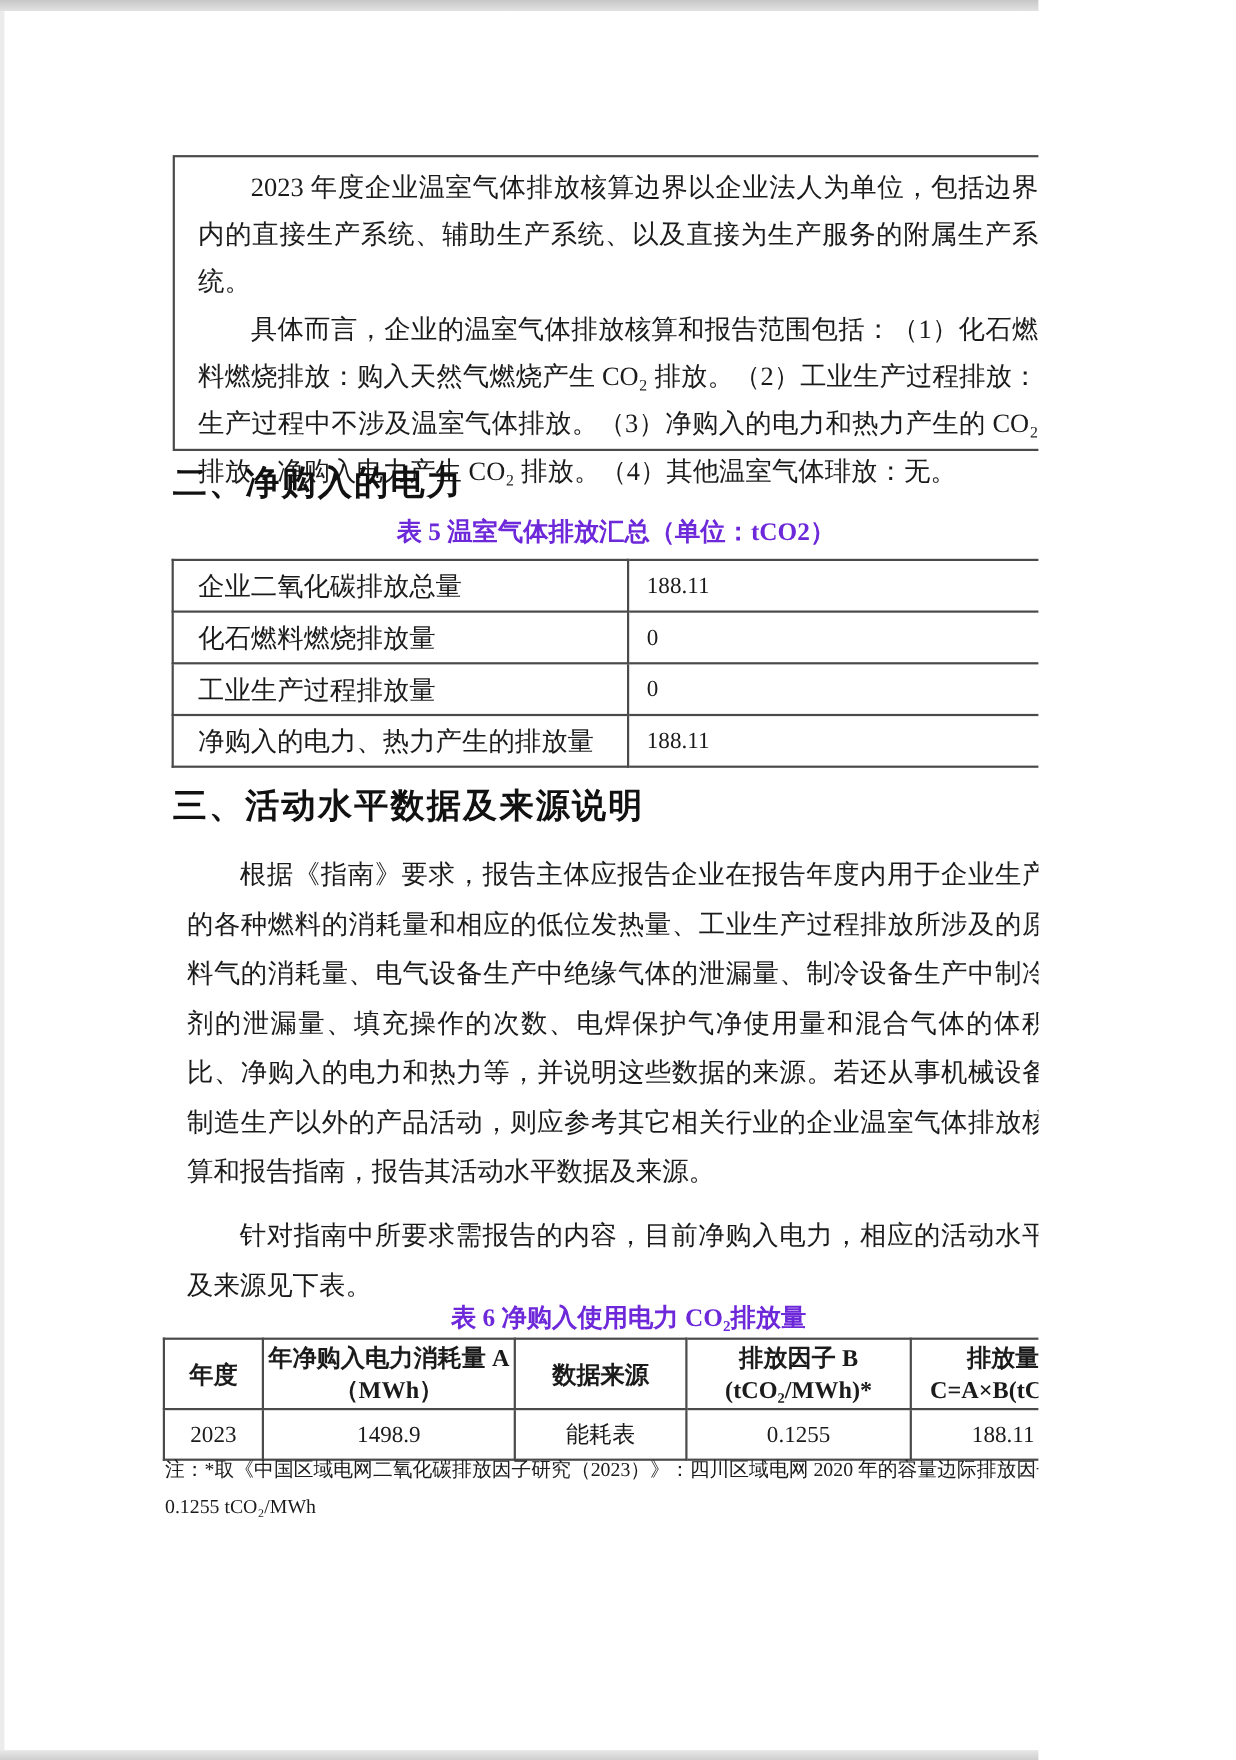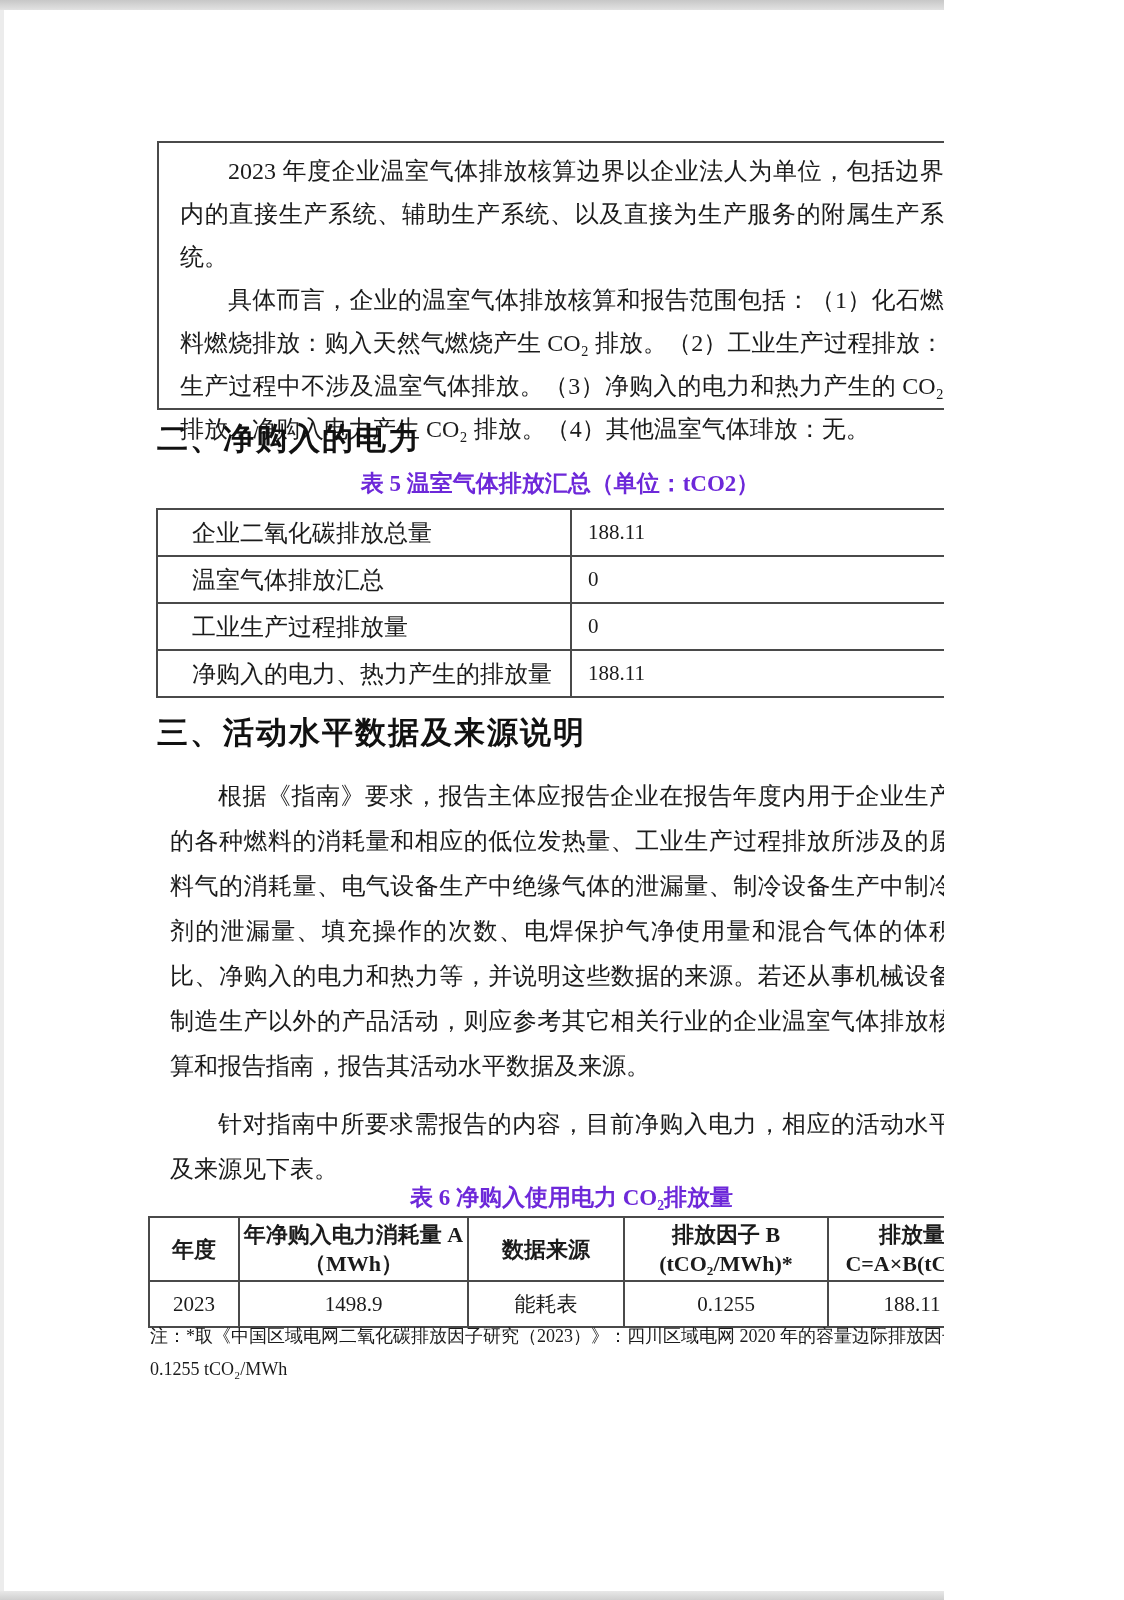--- a/index.html
+++ b/index.html
@@ -62,21 +62,21 @@
   #caption-6 { left: 148px; width: 847px; top: 1182px; }
 
   table { border-collapse: collapse; table-layout: fixed; }
   td { border: 2px solid #4a4a4a; }
 
   #table-5 {
     position: absolute; left: 156px; top: 508px; width: 807px;
   }
   #table-5 td { height: 45px; }
   #table-5 td.lbl {
-    width: 414px; padding: 0 6px 0 34px;
+    width: 414px; padding: 0 6px 0 22px;
     font-size: 24px;
   }
   #table-5 td.val {
     padding: 0 6px 0 16px;
     font-size: 21px; font-family: "Liberation Serif", serif;
   }
 
   .body-text {
     position: absolute; left: 157px; top: 761px; width: 809px;
     font-size: 24px; line-height: 45px; text-align: justify;
@@ -122,21 +122,21 @@
     <colgroup>
         <col style="width:414px">
         <col style="width:393px">
       </colgroup>
     <tbody>
         <tr>
       <td class="lbl">企业二氧化碳排放总量</td>
       <td class="val">188.11</td>
     </tr>
     <tr>
-      <td class="lbl">温室气体排放汇总</td>
+      <td class="lbl">化石燃料燃烧排放量</td>
       <td class="val">0</td>
     </tr>
     <tr>
       <td class="lbl">工业生产过程排放量</td>
       <td class="val">0</td>
     </tr>
     <tr>
       <td class="lbl">净购入的电力、热力产生的排放量</td>
       <td class="val">188.11</td>
     </tr>

